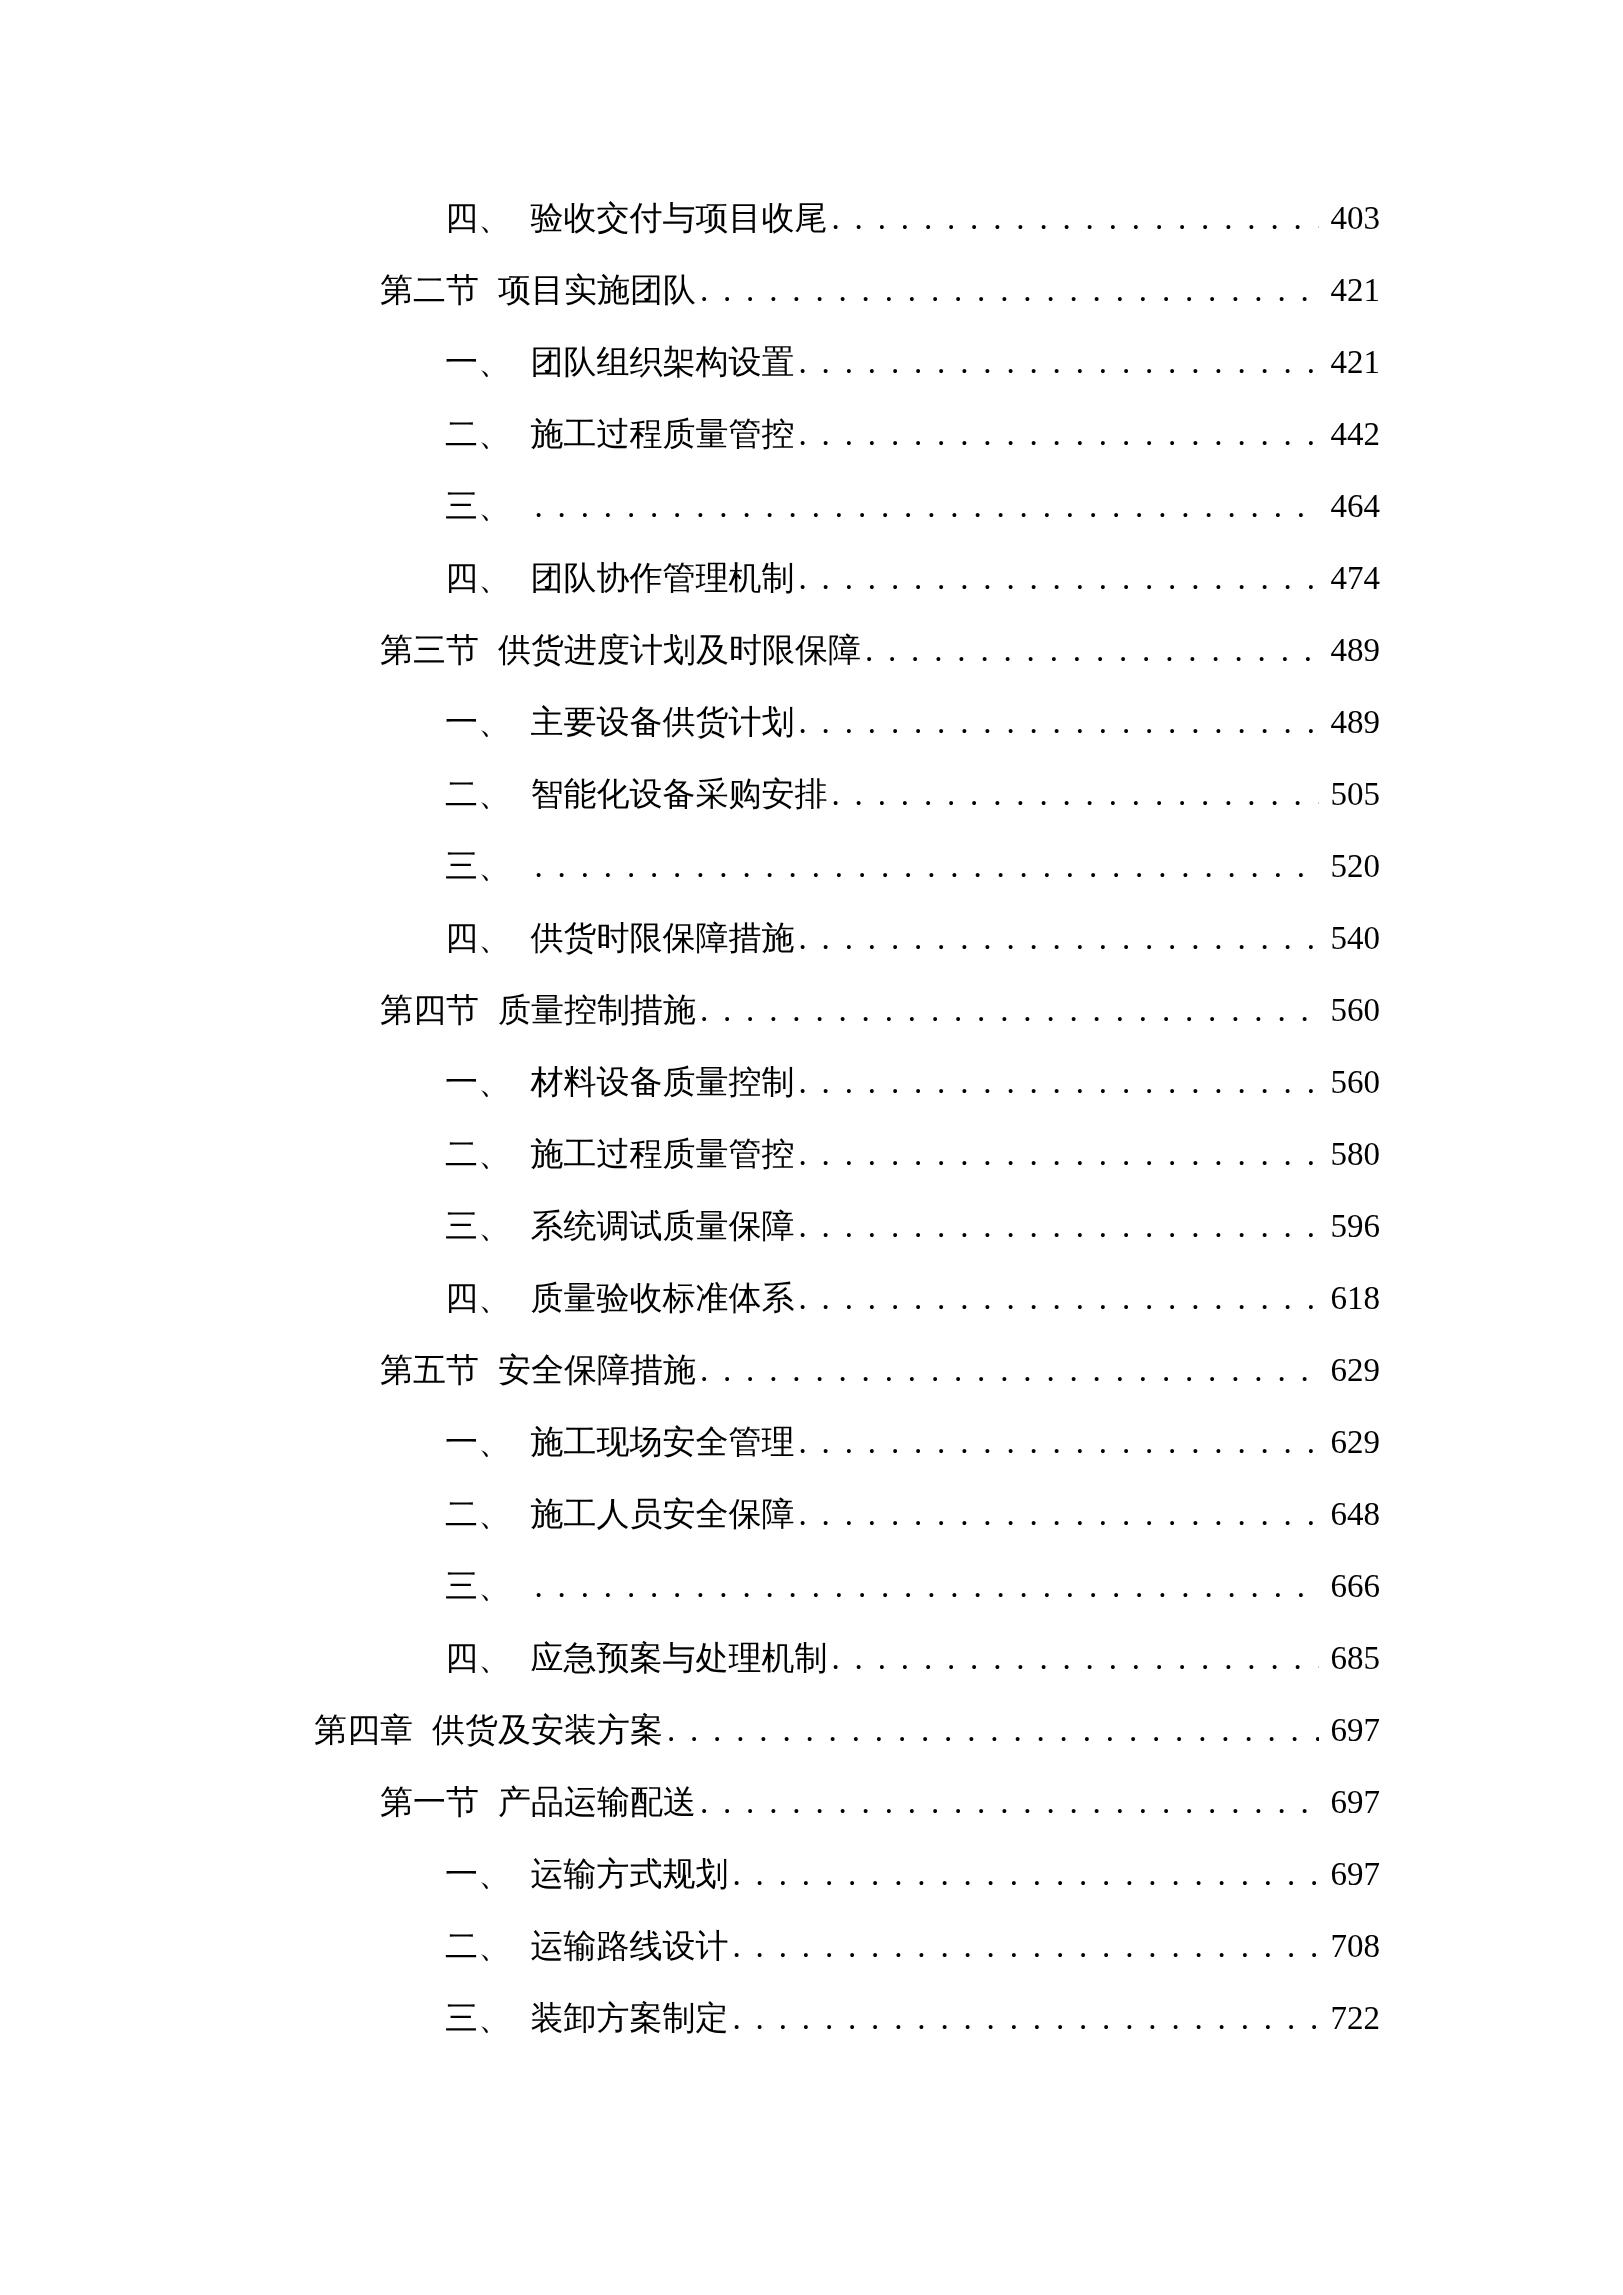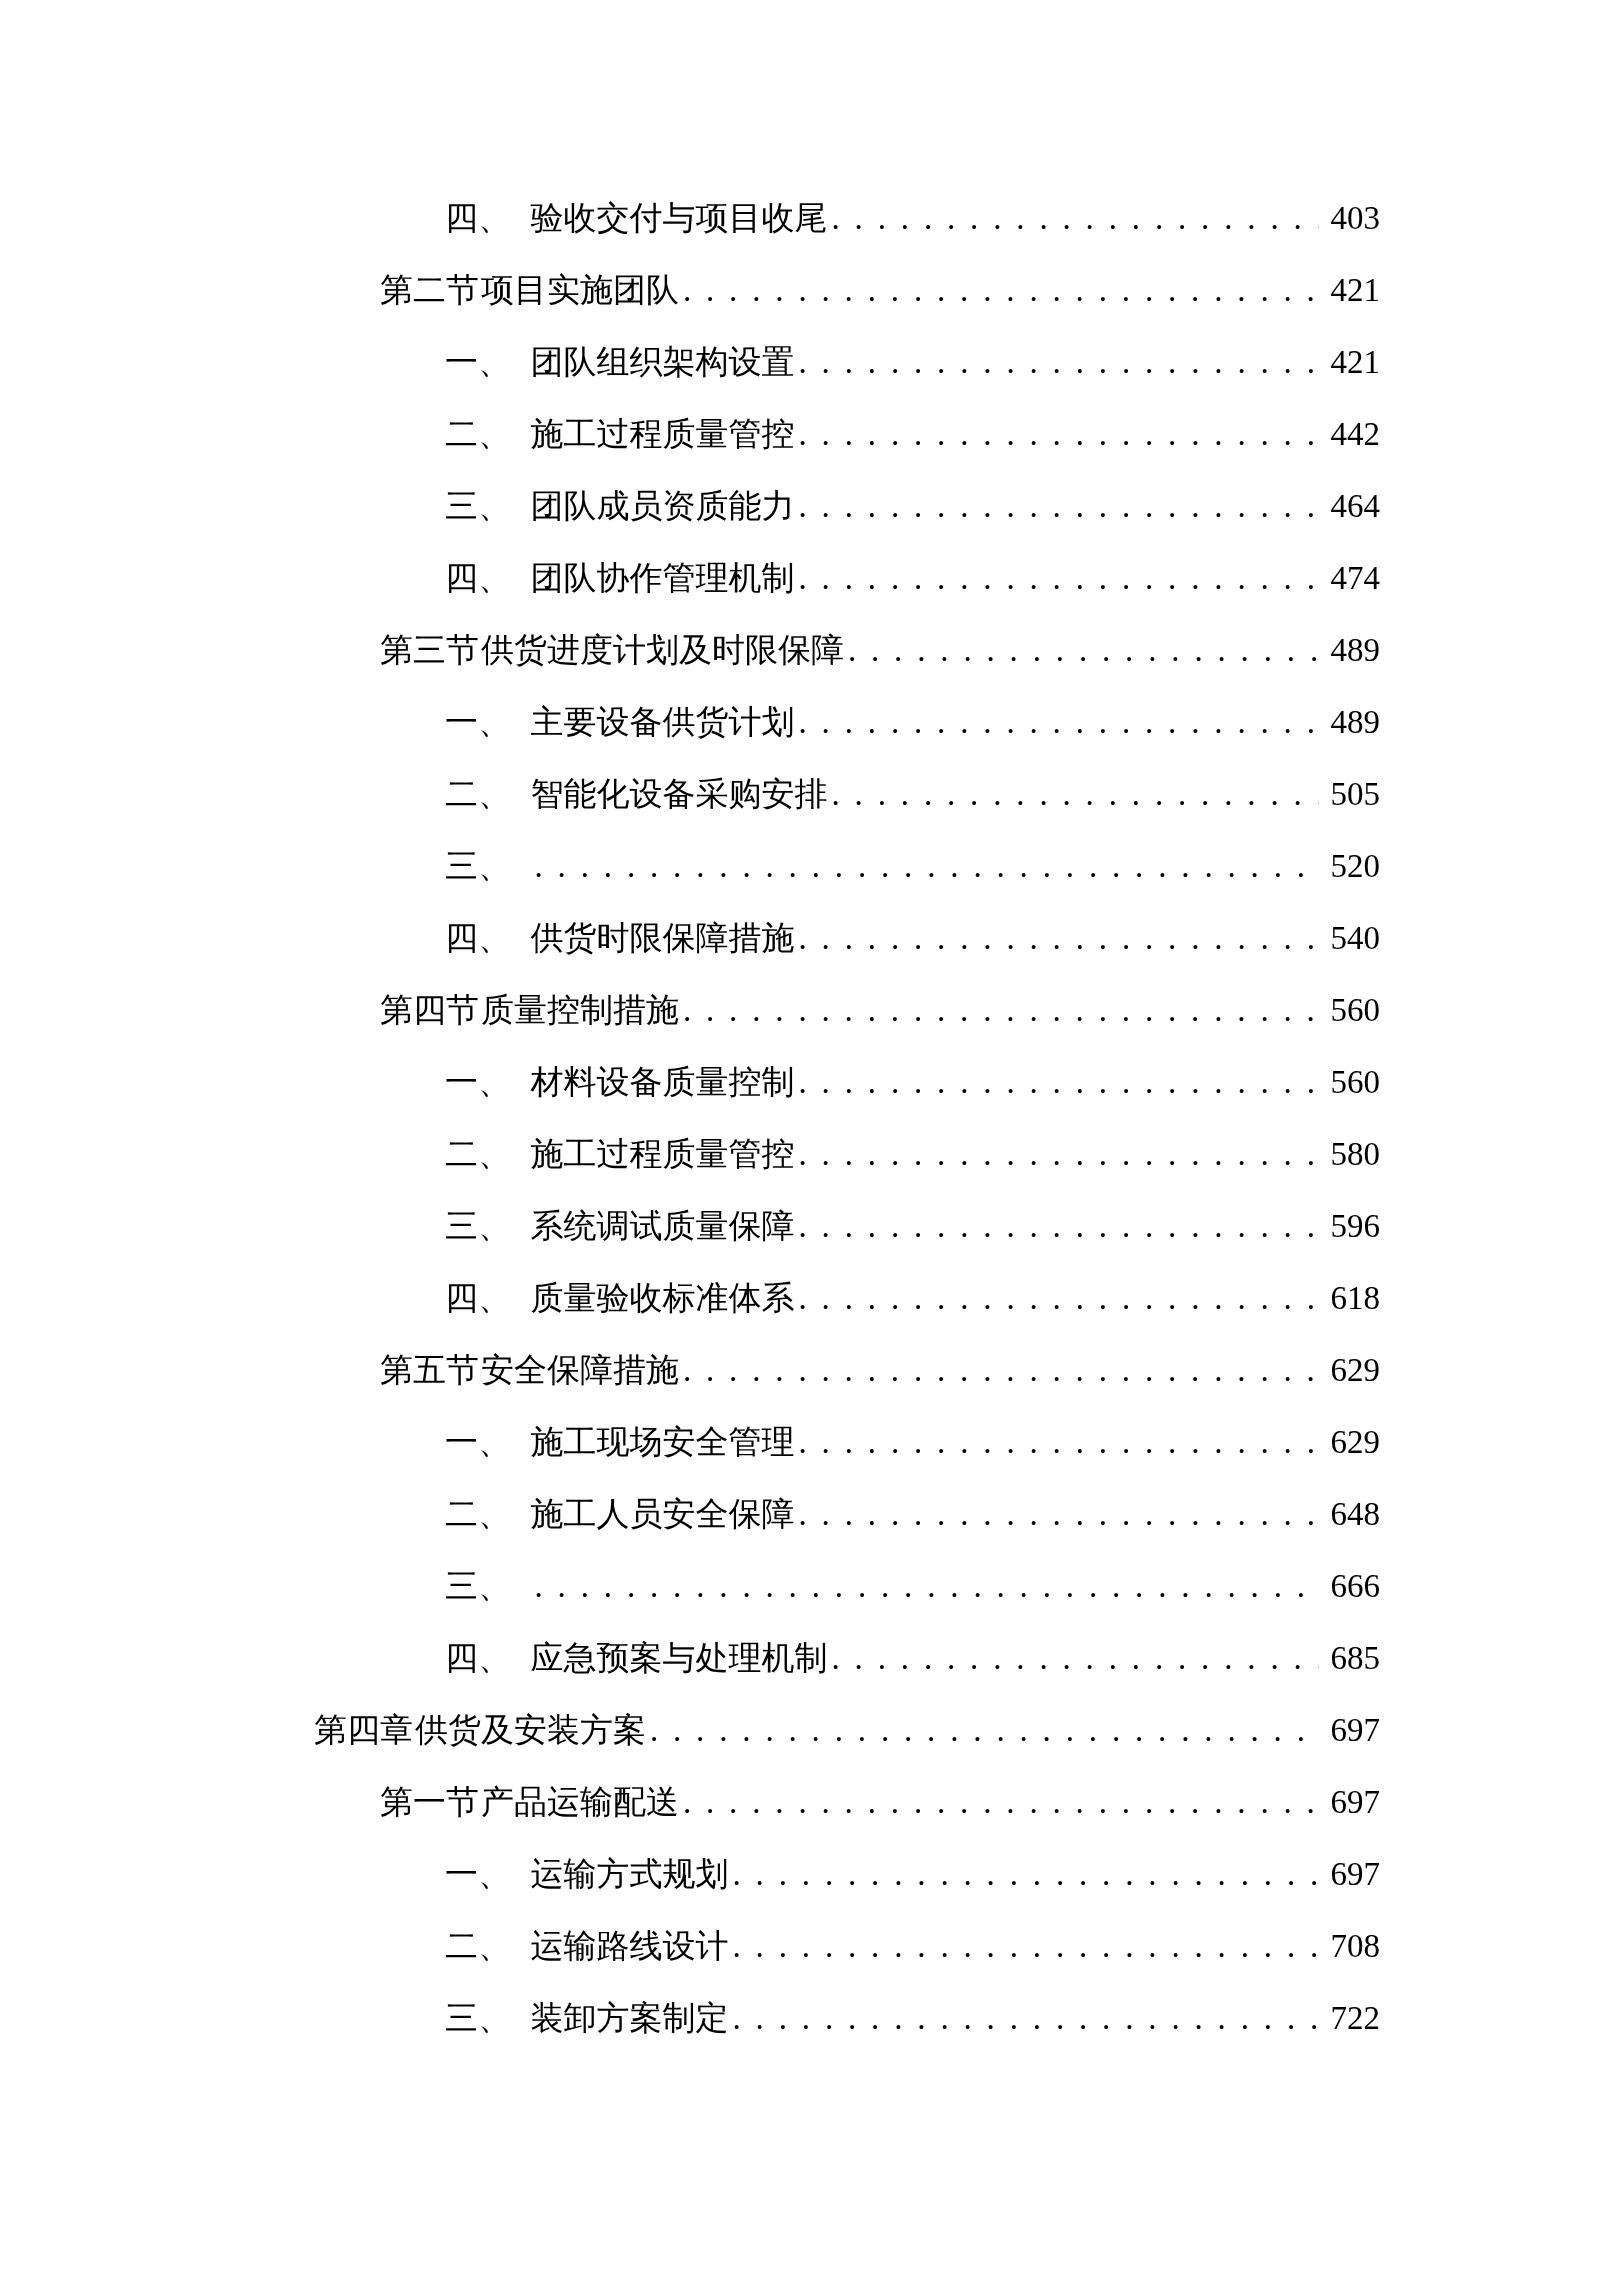--- a/index.html
+++ b/index.html
@@ -33,21 +33,21 @@
     font-size: 33px;
     padding-right: 243px;
     white-space: nowrap;
   }
   .toc-row.level-chapter { padding-left: 314px; }
   .toc-row.level-section { padding-left: 380px; }
   .toc-row.level-item    { padding-left: 445px; }
 
   .toc-label { flex: 0 0 auto; }
   .level-chapter .toc-label,
-  .level-section .toc-label { margin-right: 2px; }
+  .level-section .toc-label { margin-right: 19px; }
   .level-item .toc-label    { margin-right: 19.6px; }
 
   .toc-title { flex: 0 0 auto; }
 
   .toc-dots {
     flex: 1 1 auto;
     overflow: hidden;
     white-space: nowrap;
     margin-left: 3.9px;
     min-width: 0;
@@ -86,21 +86,20 @@
     <span class="toc-page">421</span>
   </div>
       <div class="toc-row level-item">
     <span class="toc-label">二、</span>
     <span class="toc-title">施工过程质量管控</span>
     <span class="toc-dots"></span>
     <span class="toc-page">442</span>
   </div>
       <div class="toc-row level-item">
     <span class="toc-label">三、</span>
-    <span class="toc-title">团队成员资质能力</span>
     <span class="toc-dots"></span>
     <span class="toc-page">464</span>
   </div>
       <div class="toc-row level-item">
     <span class="toc-label">四、</span>
     <span class="toc-title">团队协作管理机制</span>
     <span class="toc-dots"></span>
     <span class="toc-page">474</span>
   </div>
       <div class="toc-row level-section">

